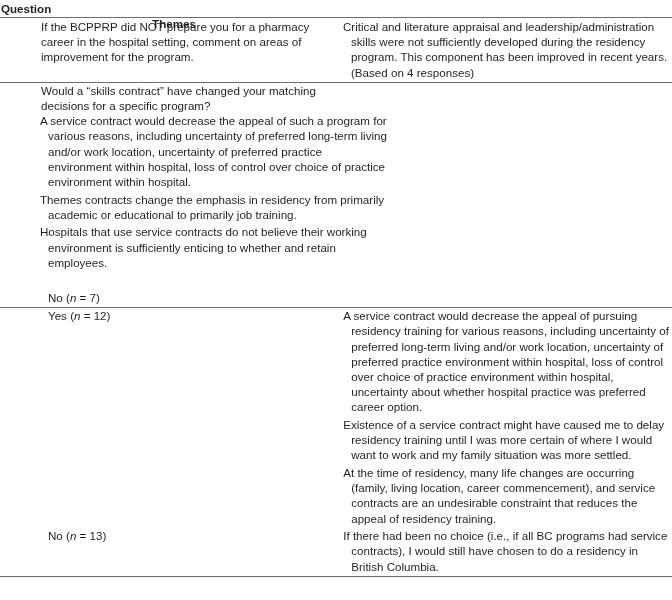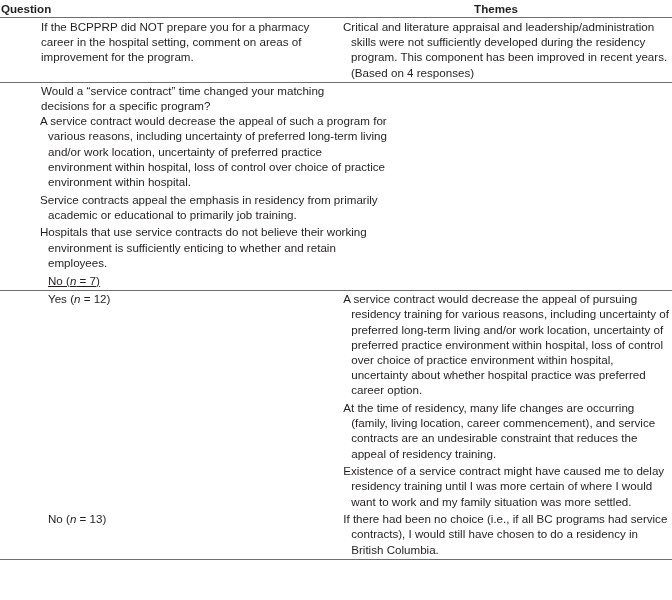--- a/index.html
+++ b/index.html
@@ -20,20 +20,21 @@
       width: 672px;
       position: relative;
     }
     .header {
       display: flex;
       height: 18px;
       border-bottom: 1.3px solid #6d6e71;
       font-weight: bold;
       padding-top: 1px;
       box-sizing: border-box;
+      flex-direction: column;
     }
     .header .col-q { width: 322px; padding-left: 1px; }
     .header .col-t { width: 350px; text-align: center; }
 
     .section {
       border-bottom: 1.3px solid #6d6e71;
       padding-bottom: 2px;
     }
     .row {
       display: flex;
@@ -75,42 +76,42 @@
     <div class="row">
       <div class="col-q">If the BCPPRP did NOT prepare you for a pharmacy career in the hospital setting, comment on areas of improvement for the program.</div>
       <div class="col-t">
         <div class="theme">Critical and literature appraisal and leadership/administration skills were not sufficiently developed during the residency program. This component has been improved in recent years. (Based on 4 responses)</div>
       </div>
     </div>
   </div>
 
   <div class="section">
     <div class="row">
-      <div class="col-q">Would a “service contract” time changed your matching decisions for a specific program?</div>
+      <div class="col-q">Would a “skills contract” have changed your matching decisions for a specific program?</div>
       <div class="col-t"></div>
     </div>
     <div class="row">
       <div class="col-t">
         <div class="theme">A service contract would decrease the appeal of such a program for various reasons, including uncertainty of preferred long-term living and/or work location, uncertainty of preferred practice environment within hospital, loss of control over choice of practice environment within hospital.</div>
-        <div class="theme">Service contracts appeal the emphasis in residency from primarily academic or educational to primarily job training.</div>
+        <div class="theme">Themes contracts change the emphasis in residency from primarily academic or educational to primarily job training.</div>
         <div class="theme">Hospitals that use service contracts do not believe their working environment is sufficiently enticing to whether and retain employees.</div>
       </div>
     </div>
-    <div class="row" style="margin-top:3px;text-decoration:underline;">
+    <div class="row" style="margin-top:20px;">
       <div class="col-q sub-q"><span>No (</span><span class="n-italic">n</span><span> = 7)</span></div>
     </div>
   </div>
 
   <div class="section">
     <div class="row">
       <div class="col-q sub-q"><span>Yes (</span><span class="n-italic">n</span><span> = 12)</span></div>
       <div class="col-t">
         <div class="theme">A service contract would decrease the appeal of pursuing residency training for various reasons, including uncertainty of preferred long-term living and/or work location, uncertainty of preferred practice environment within hospital, loss of control over choice of practice environment within hospital, uncertainty about whether hospital practice was preferred career option.</div>
+        <div class="theme">Existence of a service contract might have caused me to delay residency training until I was more certain of where I would want to work and my family situation was more settled.</div>
         <div class="theme">At the time of residency, many life changes are occurring (family, living location, career commencement), and service contracts are an undesirable constraint that reduces the appeal of residency training.</div>
-        <div class="theme">Existence of a service contract might have caused me to delay residency training until I was more certain of where I would want to work and my family situation was more settled.</div>
       </div>
     </div>
     <div class="row" style="margin-top:2.4px;">
       <div class="col-q sub-q"><span>No (</span><span class="n-italic">n</span><span> = 13)</span></div>
       <div class="col-t">
         <div class="theme">If there had been no choice (i.e., if all BC programs had service contracts), I would still have chosen to do a residency in British Columbia.</div>
 
       </div>
     </div>
   </div>

